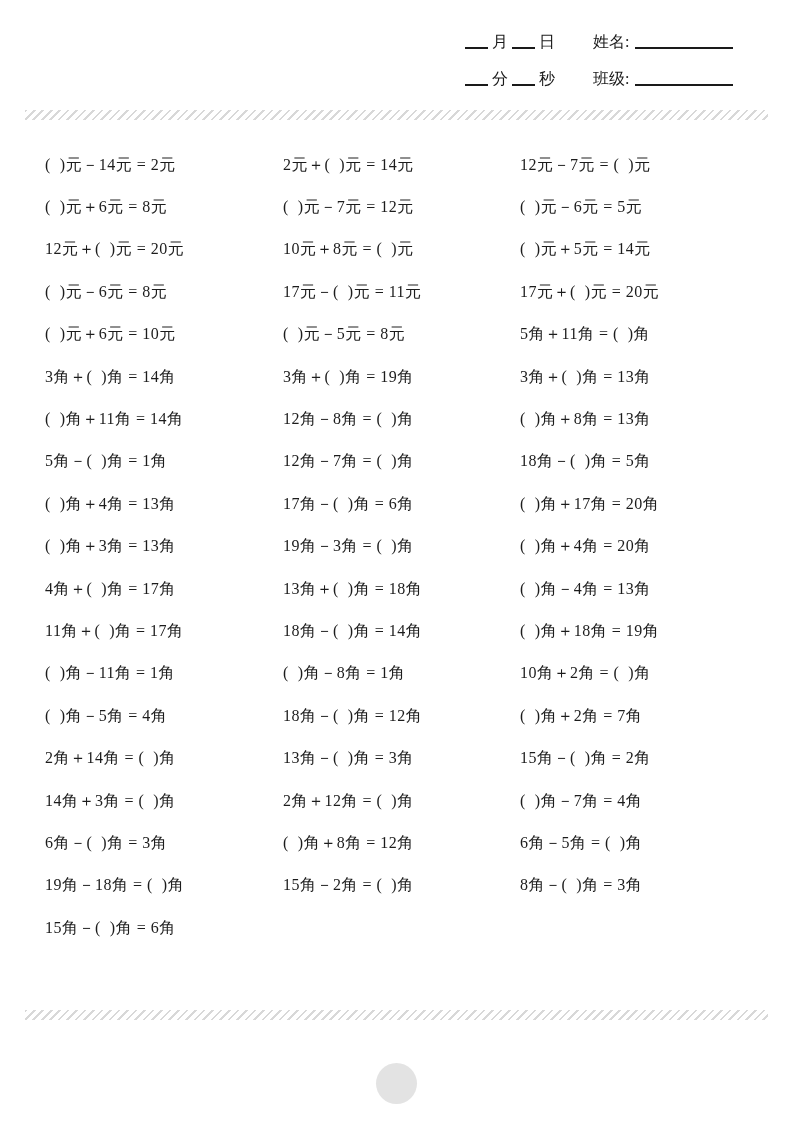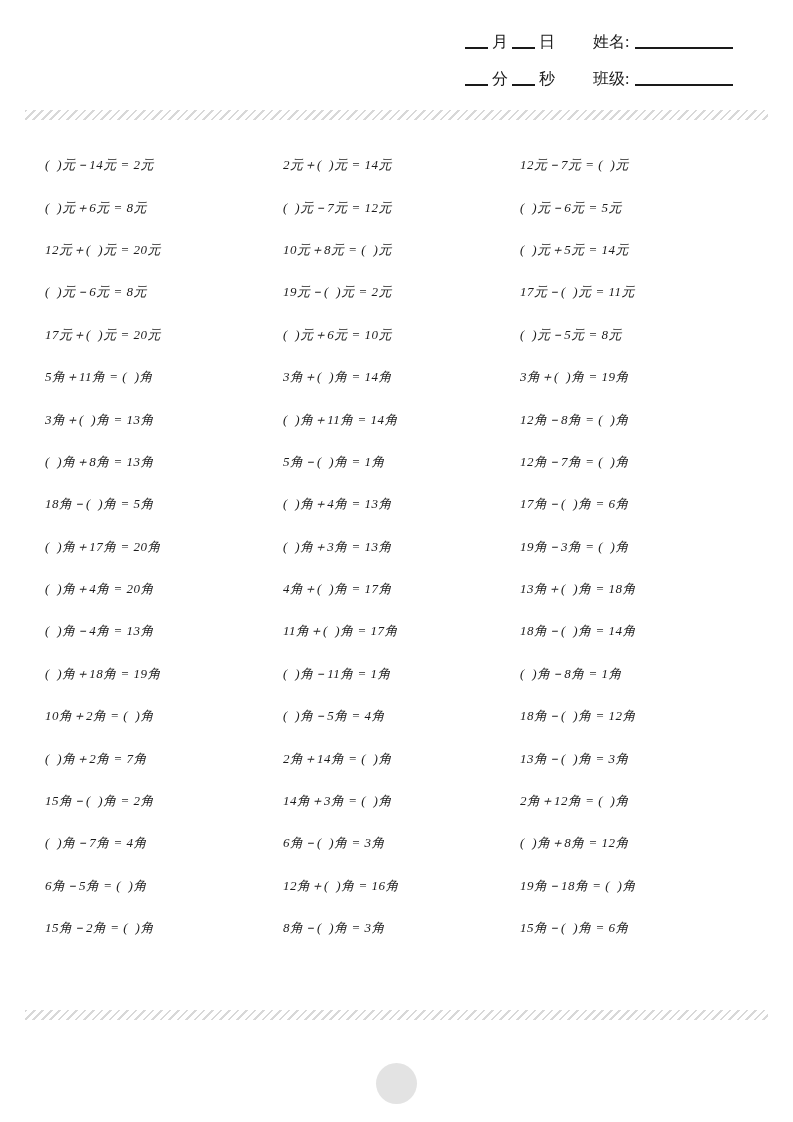--- a/index.html
+++ b/index.html
@@ -21,22 +21,22 @@
     background:repeating-linear-gradient(135deg,#d8d8d8 0 1.8px,#ffffff 1.8px 6px);
   }
   .divider.top{top:110px;}
   .divider.bottom{top:1010px;}
   
   .grid{
     position:absolute;left:45px;top:144px;right:20px;
     display:grid;grid-template-columns:238px 237px auto;grid-auto-rows:42.4px;
   }
   .cell{
-    display:flex;align-items:center;font-size:13px;white-space:pre;
-    color:#1c1c1c;letter-spacing:0.5px;font-style:italic;
+    display:flex;align-items:center;font-size:16px;white-space:pre;
+    color:#1c1c1c;letter-spacing:0.5px;
   }
   
   .footer-dot{
     position:absolute;left:376px;top:1063px;width:41px;height:41px;
     border-radius:50%;background:#e3e3e3;
   }
 </style>
 </head>
 <body>
 
@@ -69,21 +69,20 @@
     <div class="cell">(  )元－14元 = 2元</div>
     <div class="cell">2元＋(  )元 = 14元</div>
     <div class="cell">12元－7元 = (  )元</div>
     <div class="cell">(  )元＋6元 = 8元</div>
     <div class="cell">(  )元－7元 = 12元</div>
     <div class="cell">(  )元－6元 = 5元</div>
     <div class="cell">12元＋(  )元 = 20元</div>
     <div class="cell">10元＋8元 = (  )元</div>
     <div class="cell">(  )元＋5元 = 14元</div>
     <div class="cell">(  )元－6元 = 8元</div>
-    <div class="cell">19元－(  )元 = 2元</div>
     <div class="cell">17元－(  )元 = 11元</div>
     <div class="cell">17元＋(  )元 = 20元</div>
     <div class="cell">(  )元＋6元 = 10元</div>
     <div class="cell">(  )元－5元 = 8元</div>
     <div class="cell">5角＋11角 = (  )角</div>
     <div class="cell">3角＋(  )角 = 14角</div>
     <div class="cell">3角＋(  )角 = 19角</div>
     <div class="cell">3角＋(  )角 = 13角</div>
     <div class="cell">(  )角＋11角 = 14角</div>
     <div class="cell">12角－8角 = (  )角</div>
@@ -111,21 +110,20 @@
     <div class="cell">(  )角＋2角 = 7角</div>
     <div class="cell">2角＋14角 = (  )角</div>
     <div class="cell">13角－(  )角 = 3角</div>
     <div class="cell">15角－(  )角 = 2角</div>
     <div class="cell">14角＋3角 = (  )角</div>
     <div class="cell">2角＋12角 = (  )角</div>
     <div class="cell">(  )角－7角 = 4角</div>
     <div class="cell">6角－(  )角 = 3角</div>
     <div class="cell">(  )角＋8角 = 12角</div>
     <div class="cell">6角－5角 = (  )角</div>
-    <div class="cell">12角＋(  )角 = 16角</div>
     <div class="cell">19角－18角 = (  )角</div>
     <div class="cell">15角－2角 = (  )角</div>
     <div class="cell">8角－(  )角 = 3角</div>
     <div class="cell">15角－(  )角 = 6角</div>
   </div>
 
   <div class="divider bottom"></div>
 
   <div class="footer-dot"></div>
 

